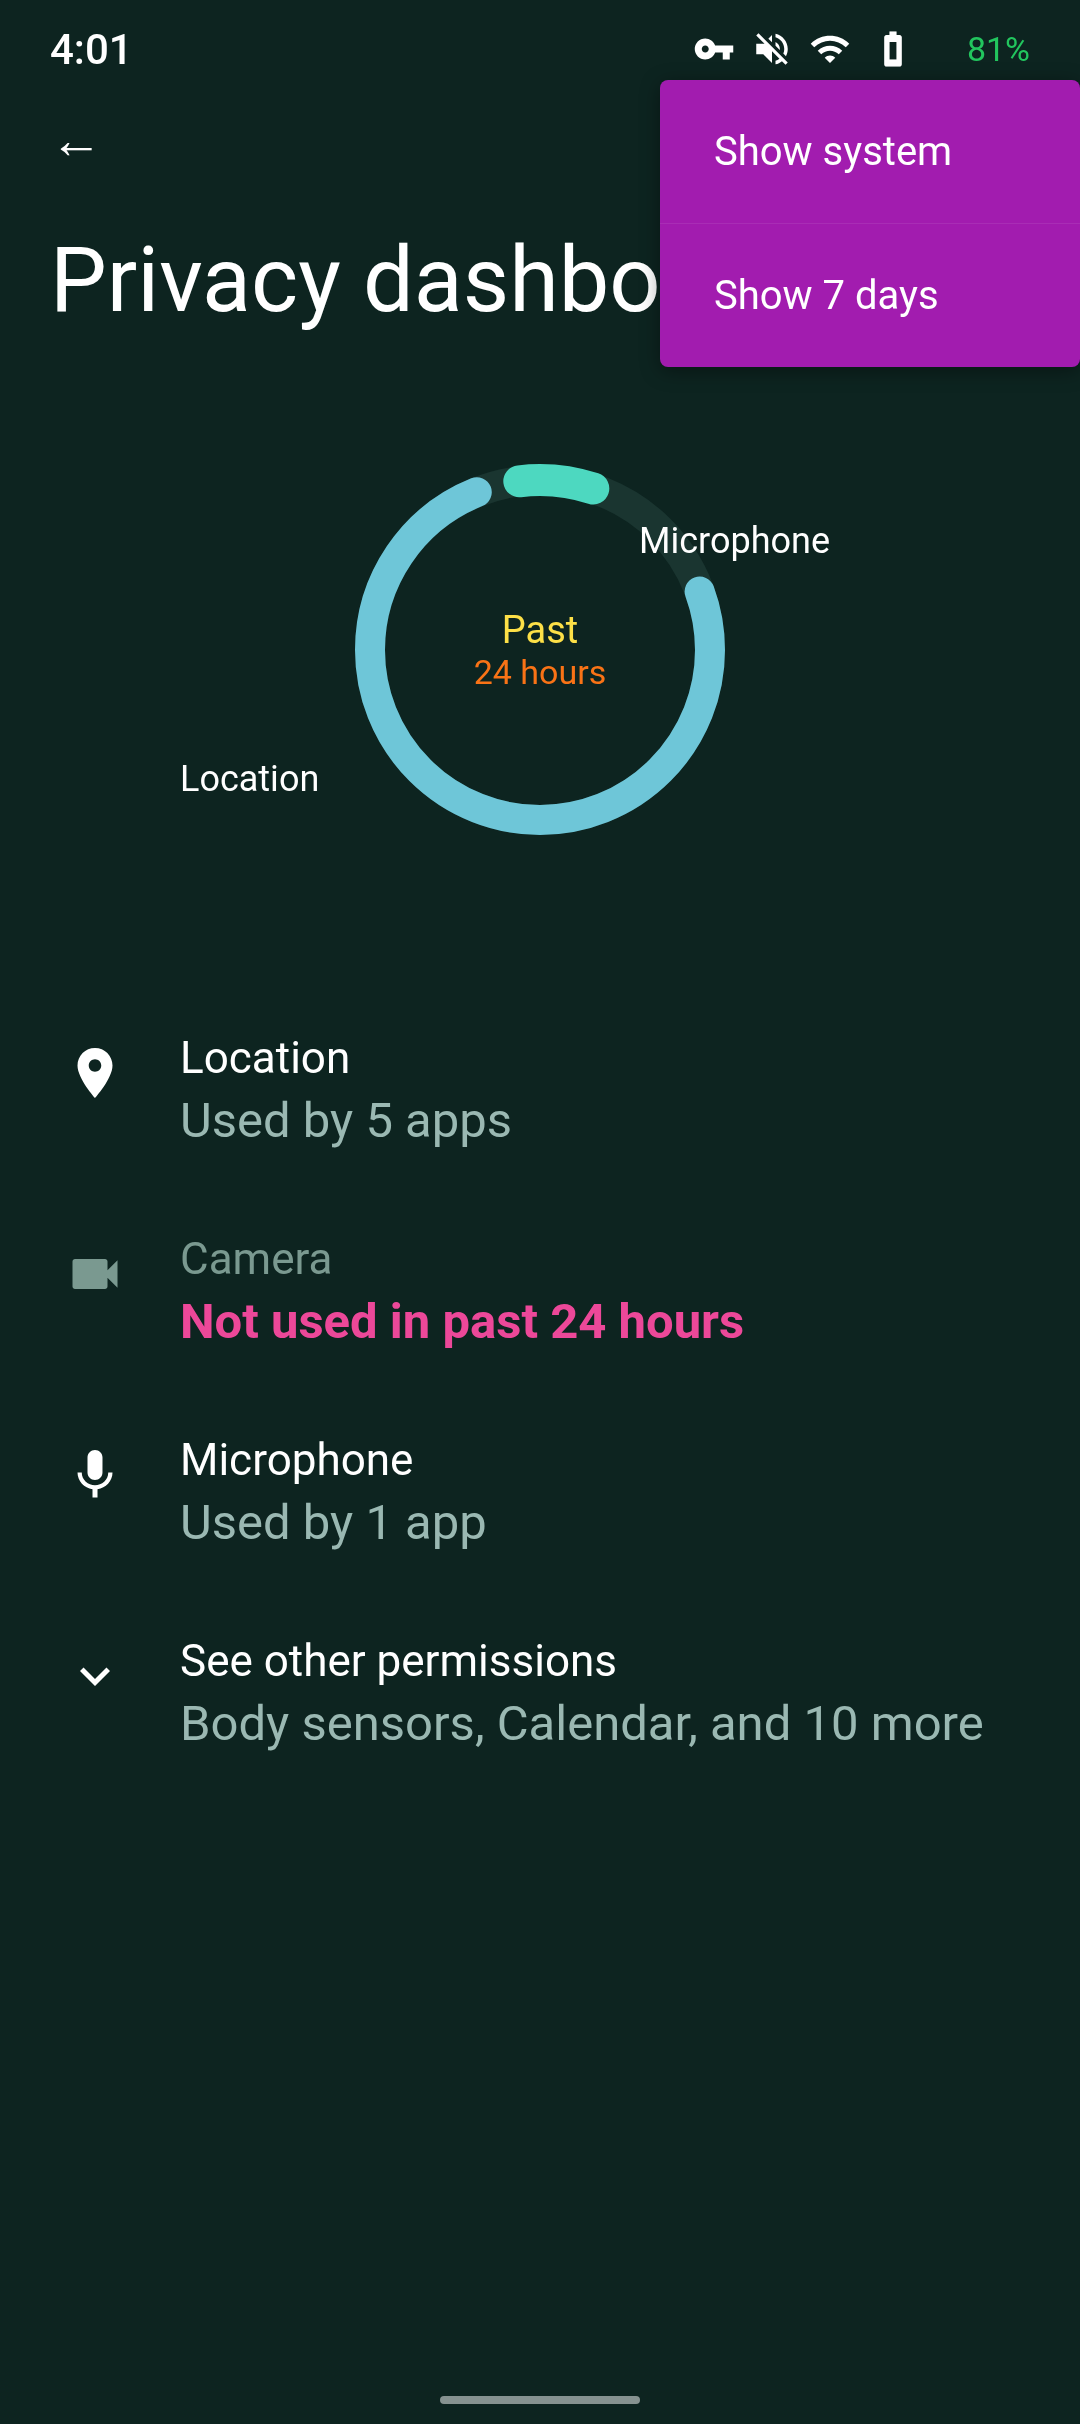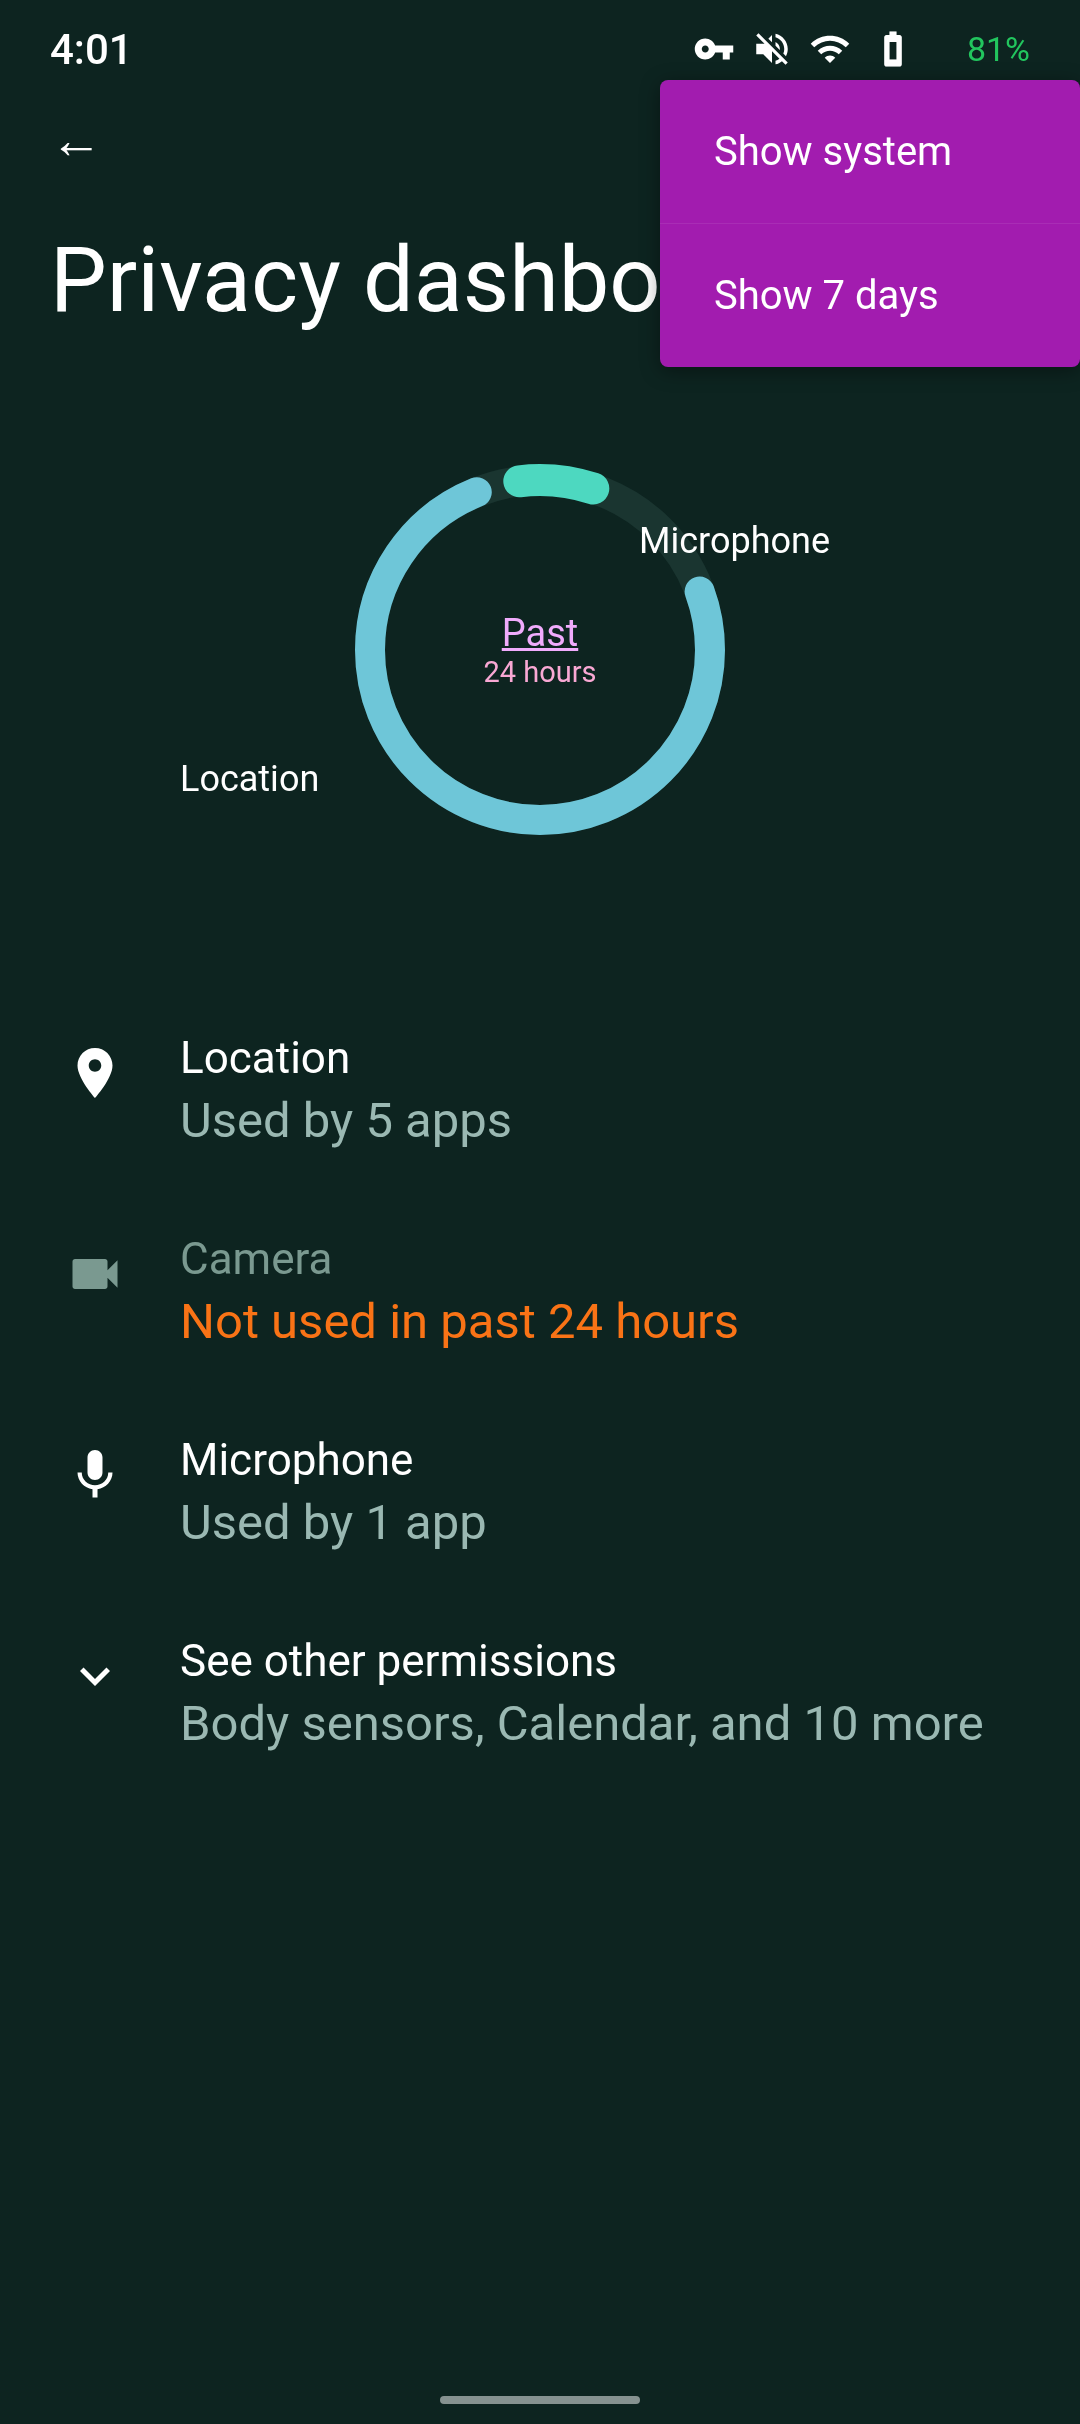--- a/index.html
+++ b/index.html
@@ -118,27 +118,26 @@
     .chart-center-text {
       position: absolute;
       top: 50%;
       left: 50%;
       transform: translate(-50%, -50%);
       text-align: center;
     }
 
     .chart-center-text .past {
       font-size: 38px;
-      color: #f0abfc;
-      text-decoration: underline;
+      color: #fde047;
     }
 
     .chart-center-text .hours {
-      font-size: 29px;
-      color: #f9a8d4;
+      font-size: 34px;
+      color: #f97316;
     }
 
     .chart-label-microphone {
       position: absolute;
       right: -60px;
       top: 100px;
       font-size: 36px;
       color: #ffffff;
     }
 
@@ -161,21 +160,22 @@
       padding: 42px 60px;
       gap: 50px;
       cursor: pointer;
     }
 
     .permission-item.dimmed .permission-name {
       color: #7a9990;
     }
 
     .permission-item.dimmed .permission-desc {
-      color: #f97316;
+      color: #ec4899;
+      font-weight: bold;
     }
 
     .permission-icon {
       width: 70px;
       height: 70px;
       display: flex;
       align-items: center;
       justify-content: center;
       flex-shrink: 0;
       margin-top: 6px;

